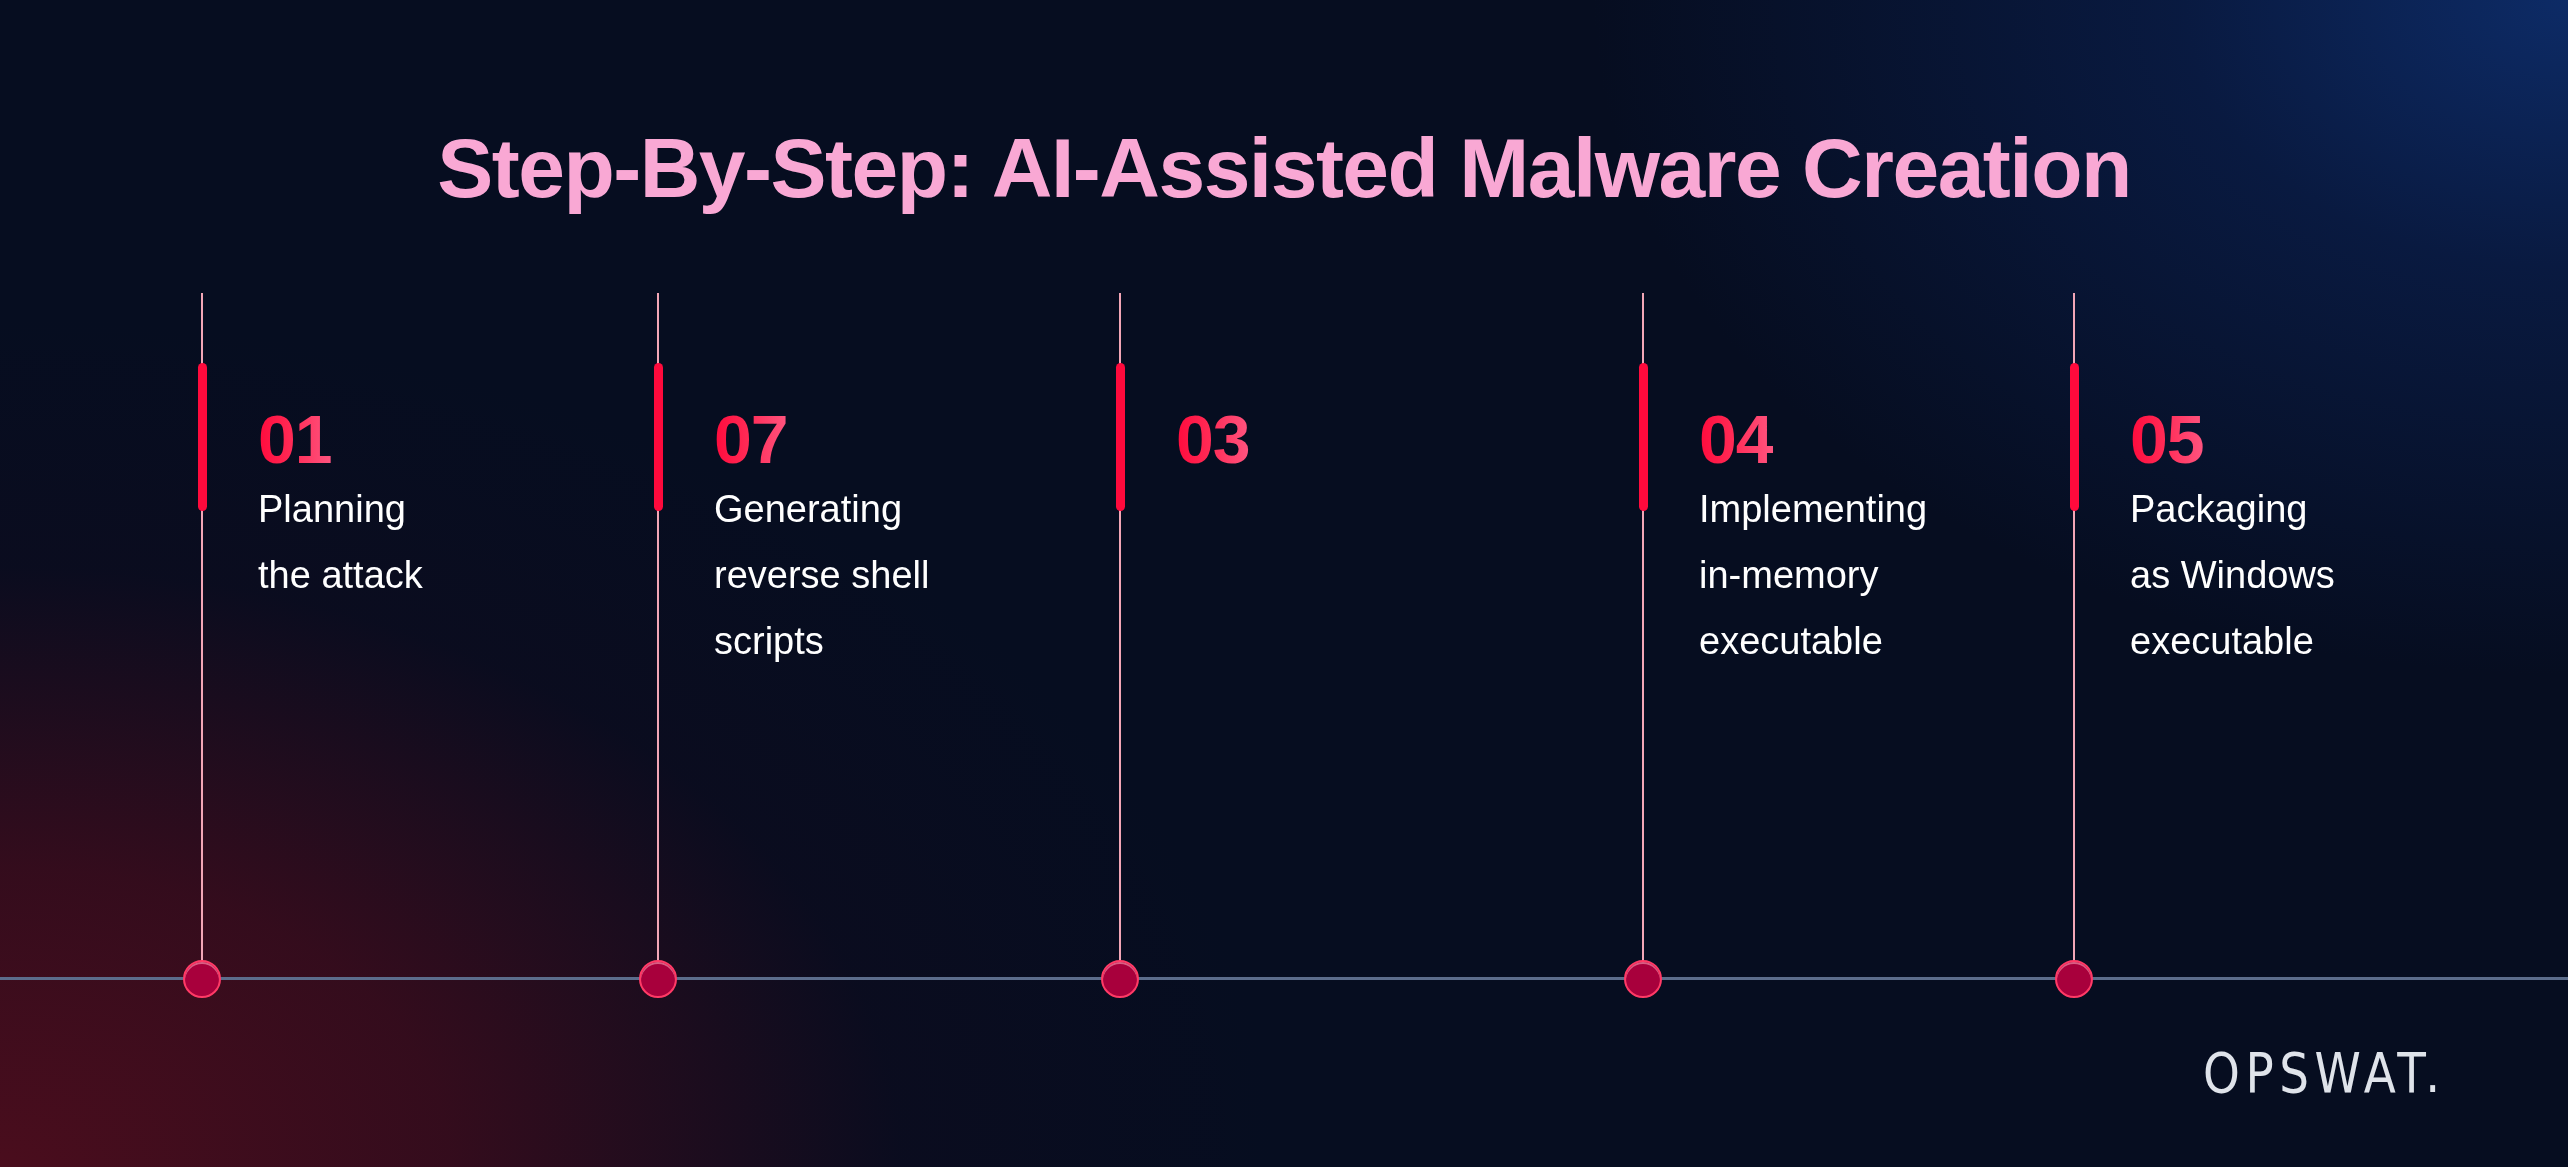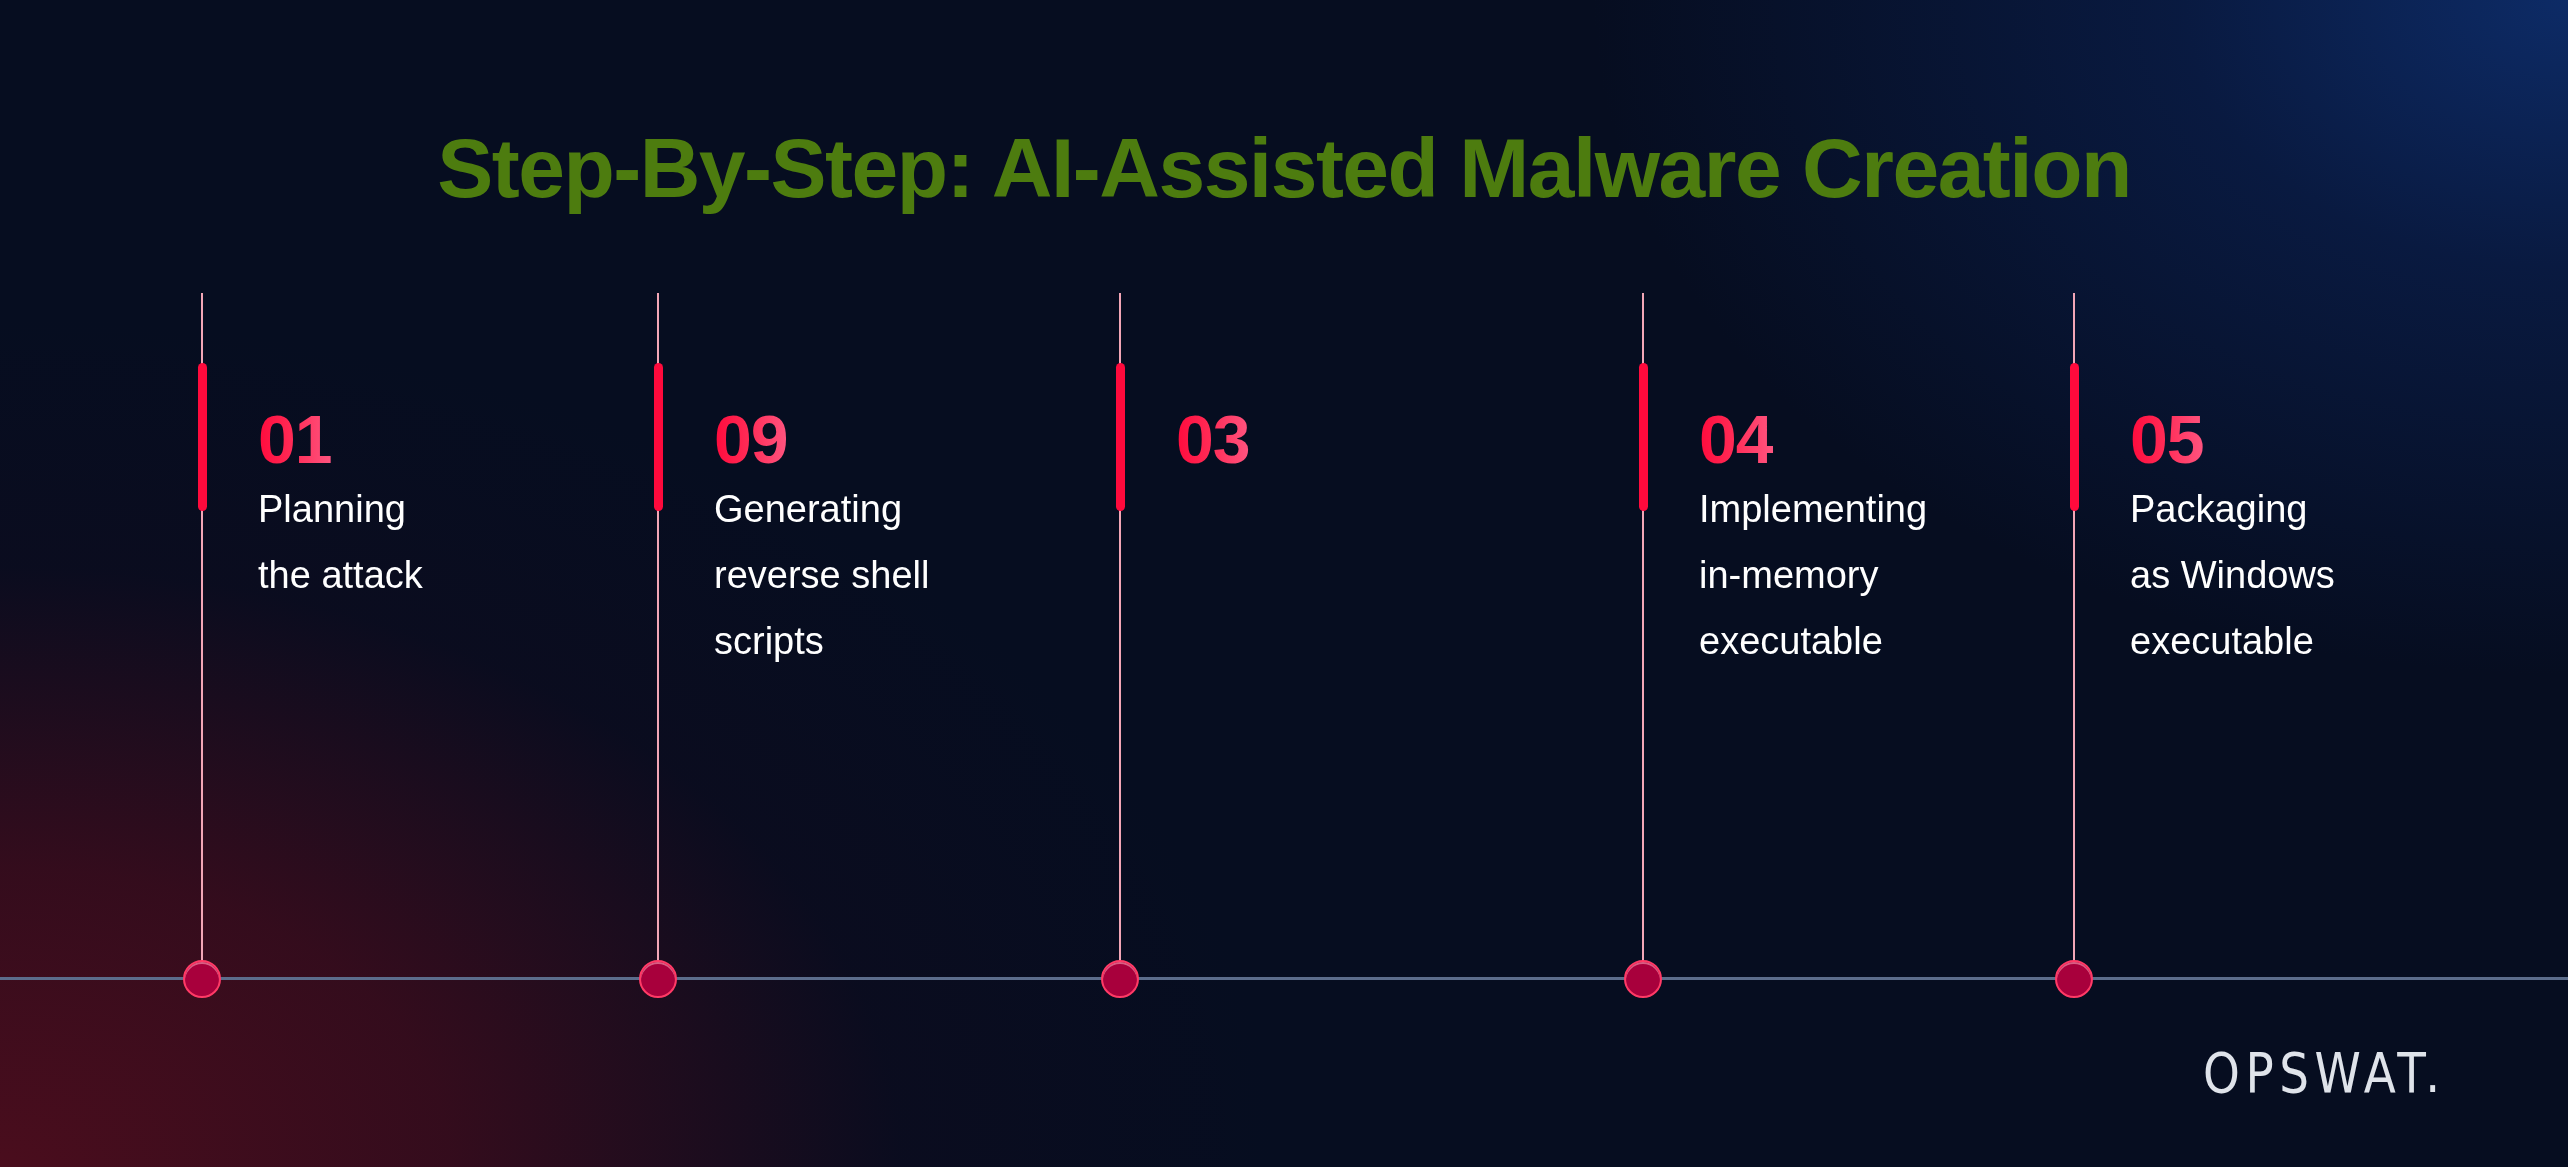--- a/index.html
+++ b/index.html
@@ -16,21 +16,21 @@
         radial-gradient(ellipse 1300px 900px at 2568px 0px, #0d2b66 0%, rgba(10,30,75,0.75) 30%, rgba(6,13,32,0) 75%),
         radial-gradient(ellipse 1500px 1000px at 0px 1167px, #4a0d1d 0%, rgba(60,12,28,0.85) 30%, rgba(20,10,28,0.3) 60%, rgba(6,13,32,0) 85%),
         #060d20;
     }
     .title {
       position: absolute;
       left: 0;
       top: 118px;
       width: 2568px;
       text-align: center;
-      color: #4d7c0f;
+      color: #f9a8d4;
       font-weight: bold;
       font-size: 84px;
       line-height: 100px;
       letter-spacing: -1.5px;
     }
     .timeline-axis {
       position: absolute;
       left: 0;
       top: 977px;
       width: 2568px;
@@ -130,21 +130,21 @@
     <div class="desc">Planning
 the attack</div>
   </div>
 </div>
 
 <div class="step" style="left:658px;">
   <div class="stem"></div>
   <div class="accent-bar"></div>
   <div class="dot"></div>
   <div class="content">
-    <div class="num">09</div>
+    <div class="num">07</div>
     <div class="desc">Generating
 reverse shell
 scripts</div>
   </div>
 </div>
 
 <div class="step" style="left:1120px;">
   <div class="stem"></div>
   <div class="accent-bar"></div>
   <div class="dot"></div>

